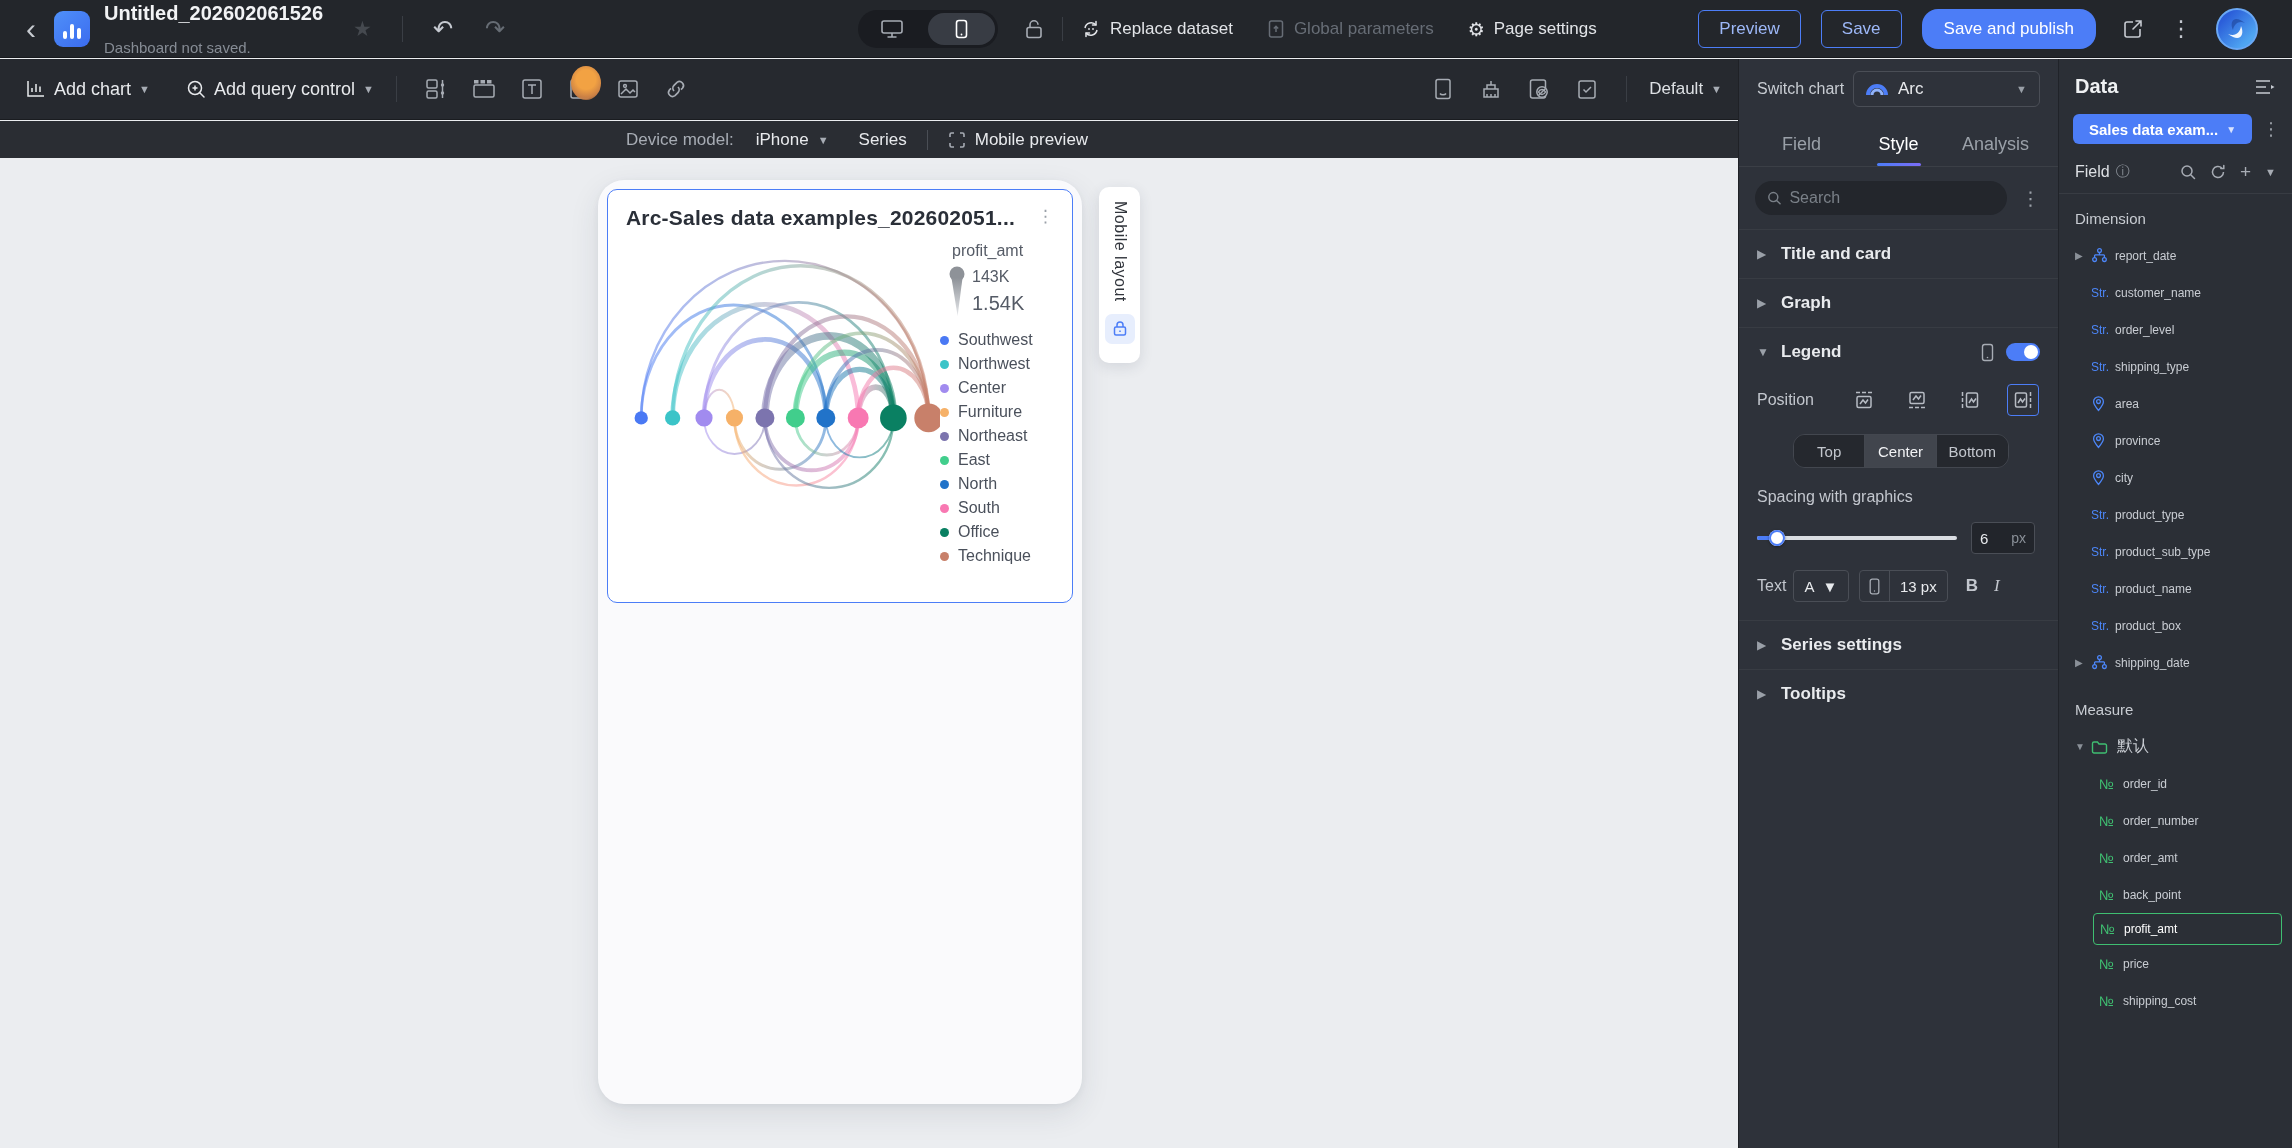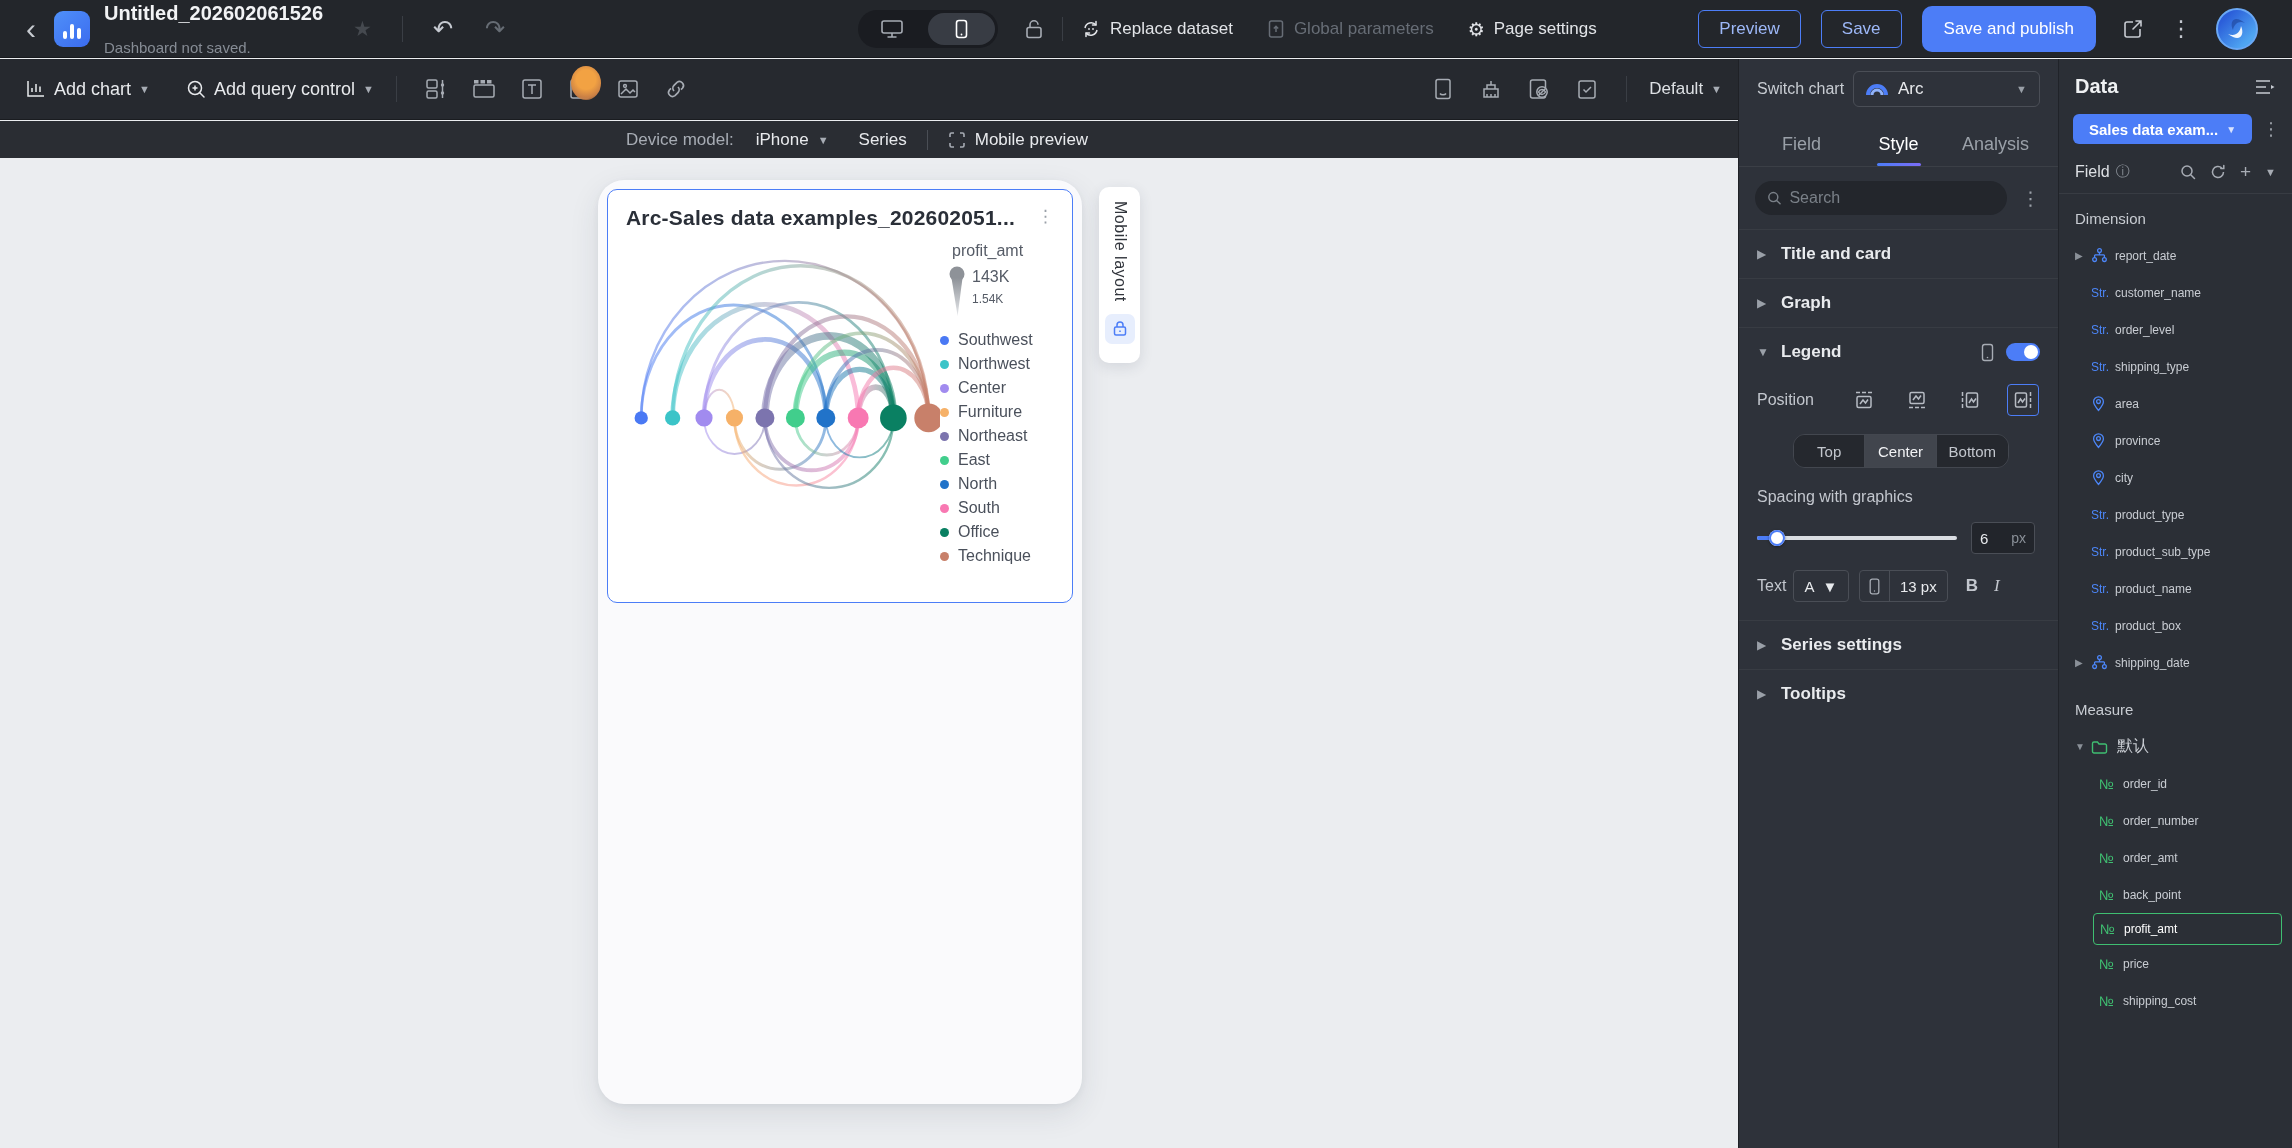--- a/index.html
+++ b/index.html
@@ -50,21 +50,21 @@
   .tb-action.disabled { color:#676D76; cursor:default; }
   .gear-glyph { font-size:19px; line-height:1; }
 
   .tb-right { position:absolute; right:0; top:0; height:58px; display:flex; align-items:center; padding-right:34px; }
   .btn-outline {
     height:38px; padding:0 20px; border:1px solid #4C7DF7; border-radius:6px;
     color:#9DB8F8; background:transparent; font-size:17px; cursor:pointer;
     display:flex; align-items:center; margin-left:20px; font-family:inherit;
   }
   .btn-primary {
-    height:46px; padding:0 22px; border:none; border-radius:10px;
+    height:40px; padding:0 22px; border:none; border-radius:16px;
     background:#4C7DF7; color:#FFFFFF; font-size:17px; cursor:pointer;
     display:flex; align-items:center; margin-left:20px; font-family:inherit;
   }
   .share-btn { margin-left:26px; cursor:pointer; }
   .kebab { color:#C6CAD1; font-size:22px; margin-left:26px; cursor:pointer; line-height:1; }
   .avatar {
     width:42px; height:42px; border-radius:50%; margin-left:24px; cursor:pointer;
     background:linear-gradient(135deg,#2B5ED9 20%,#4FA6F2 80%);
     position:relative; overflow:hidden; border:2px solid #6AA8F5;
   }
@@ -116,21 +116,21 @@
   }
   .card-head { display:flex; align-items:flex-start; justify-content:space-between; }
   .card-title { font-size:21px; font-weight:bold; color:#2A2F38; letter-spacing:.2px; }
   .card-kebab { color:#9AA0A8; font-size:17px; line-height:1; cursor:pointer; padding:2px 4px; }
   .card-body { display:flex; margin-top:2px; }
   .legend-col { width:118px; padding-top:10px; position:relative; }
   .size-legend-label { font-size:16px; color:#555B66; margin-left:12px; }
   .size-legend-row { position:relative; height:62px; margin-top:4px; }
   .size-cone { position:absolute; left:8px; top:2px; }
   .size-max { position:absolute; left:32px; top:4px; font-size:16px; color:#555B66; }
-  .size-min { position:absolute; left:32px; top:28px; font-size:12px; color:#555B66; }
+  .size-min { position:absolute; left:32px; top:28px; font-size:20px; color:#555B66; }
   .legend-items { margin-top:2px; }
   .legend-item { display:flex; align-items:center; gap:9px; height:24px; }
   .legend-dot { width:9px; height:9px; border-radius:50%; flex:none; }
   .legend-name { font-size:16px; color:#4A505B; }
 
   .mobile-tab {
     position:absolute; left:501px; top:7px; width:41px; height:176px;
     background:#FFFFFF; border-radius:10px;
     box-shadow:0 4px 14px rgba(40,50,70,.12);
     display:flex; flex-direction:column; align-items:center; padding-top:14px; cursor:pointer;

